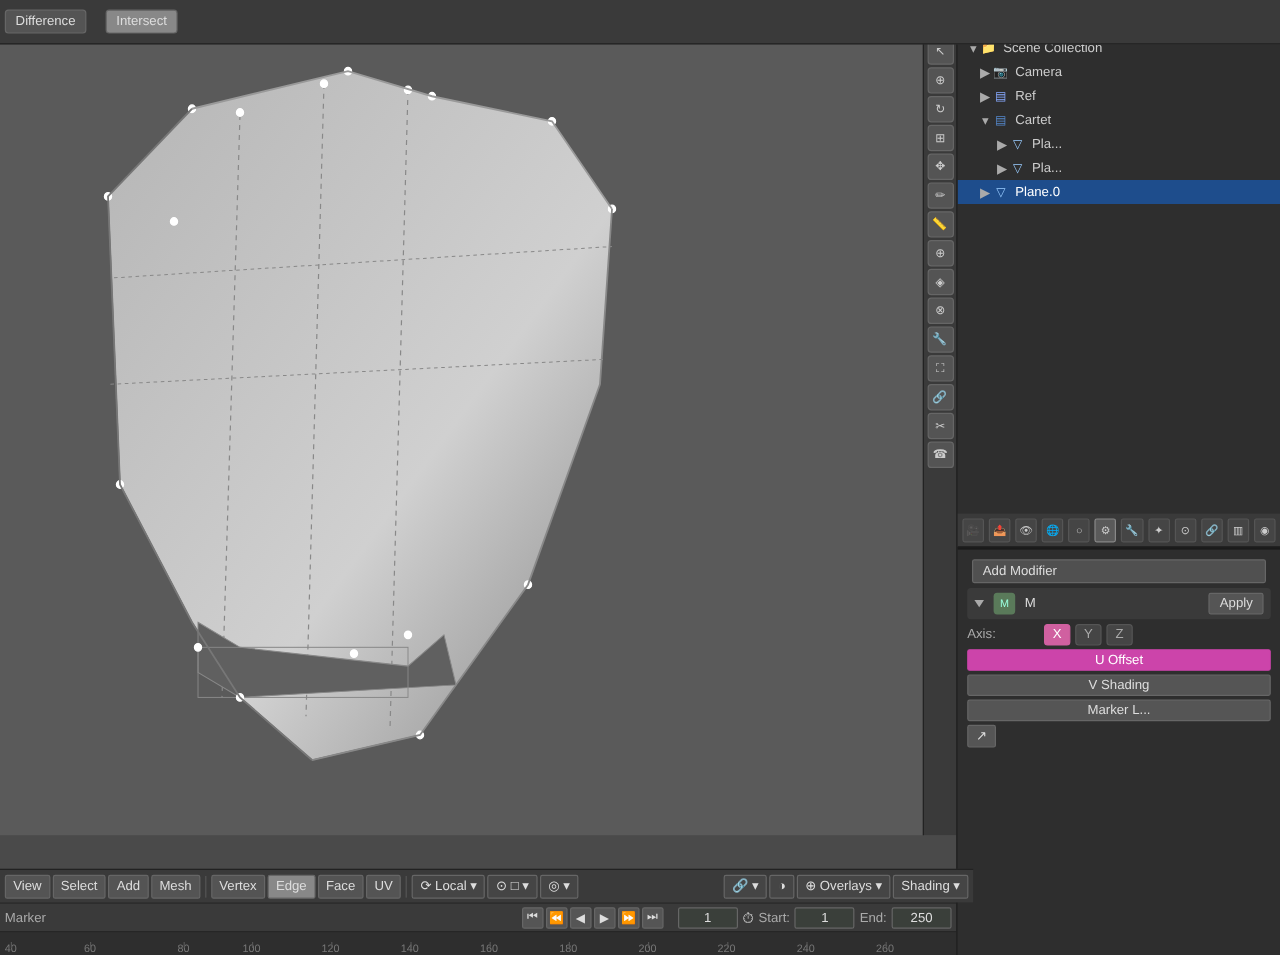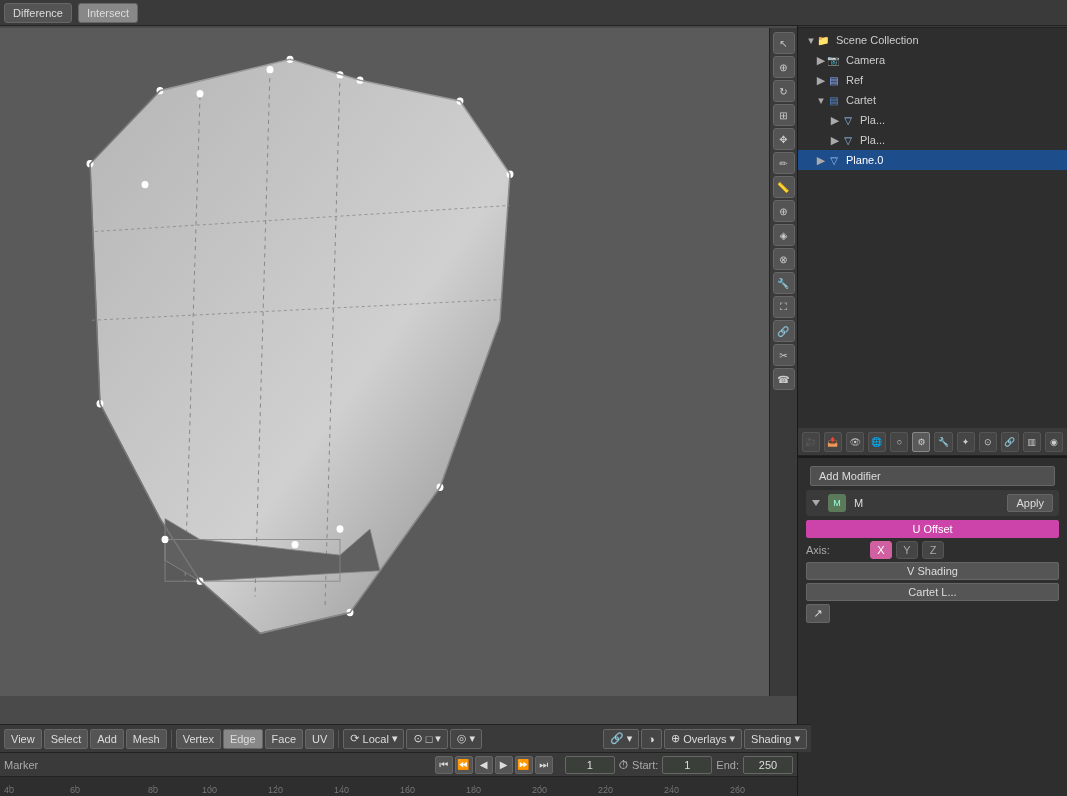--- a/index.html
+++ b/index.html
@@ -11,26 +11,26 @@
       font-size: 11px;
       color: #ddd;
       overflow: hidden;
       position: relative;
     }
 
     
     #top-toolbar {
       position: absolute;
       top: 0; left: 0; right: 0;
-      height: 26px;
+      height: 37px;
       background: #3a3a3a;
       display: flex;
       align-items: center;
       padding: 0 4px;
-      gap: 6px;
+      gap: 16px;
       z-index: 10;
       border-bottom: 1px solid #222;
     }
     .toolbar-btn {
       background: #545454;
       border: 1px solid #666;
       color: #ddd;
       padding: 2px 8px;
       font-size: 11px;
       cursor: pointer;
@@ -685,39 +685,39 @@
           <span>M</span>
         </div>
         <span style="margin-left:4px; flex:1; color:#ddd;">M</span>
         <button class="mod-apply-btn">
           <span>Apply</span>
         </button>
       </div>
 
       
       <div class="field-row">
-        <button class="pink-btn">U Offset</button>
-      </div>
-
-      
-      <div class="field-row">
         <span class="field-label">Axis:</span>
         <button class="axis-btn axis-active">X</button>
         <button class="axis-btn axis-y">Y</button>
         <button class="axis-btn axis-z">Z</button>
       </div>
 
       
       <div class="field-row">
+        <button class="pink-btn">U Offset</button>
+      </div>
+
+      
+      <div class="field-row">
         <button class="gray-btn">V Shading</button>
       </div>
 
       
       <div class="field-row">
-        <button class="gray-btn">Cartet L...</button>
+        <button class="gray-btn">Marker L...</button>
       </div>
 
       
       <div class="field-row">
         <button class="gray-btn" style="max-width:24px;">↗</button>
       </div>
     </div>
   </div>
 </div>
 

